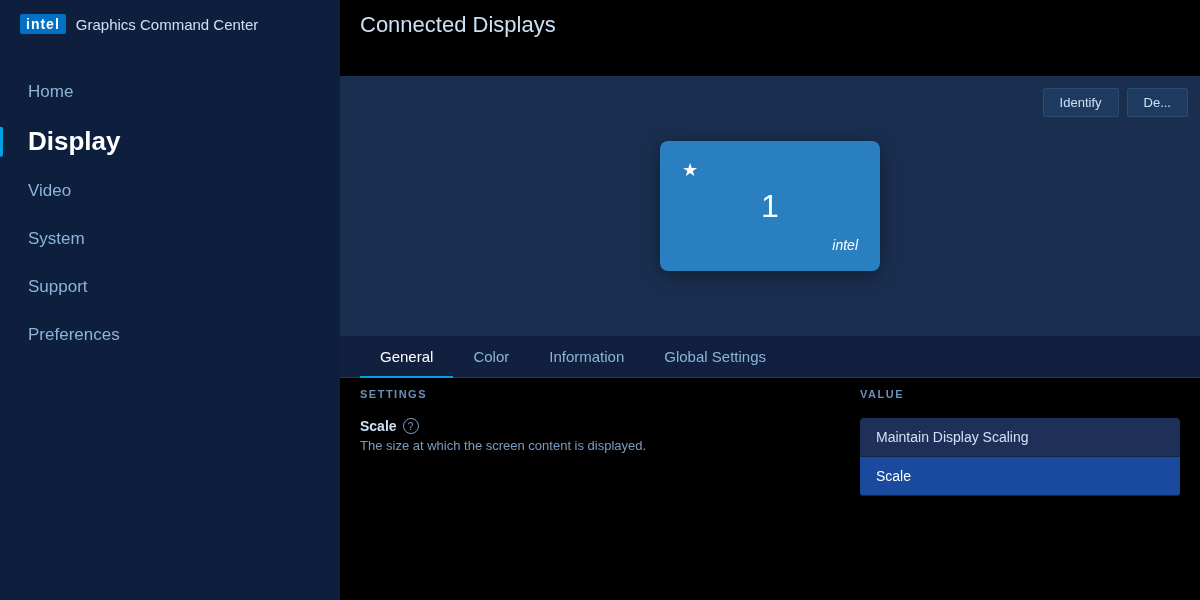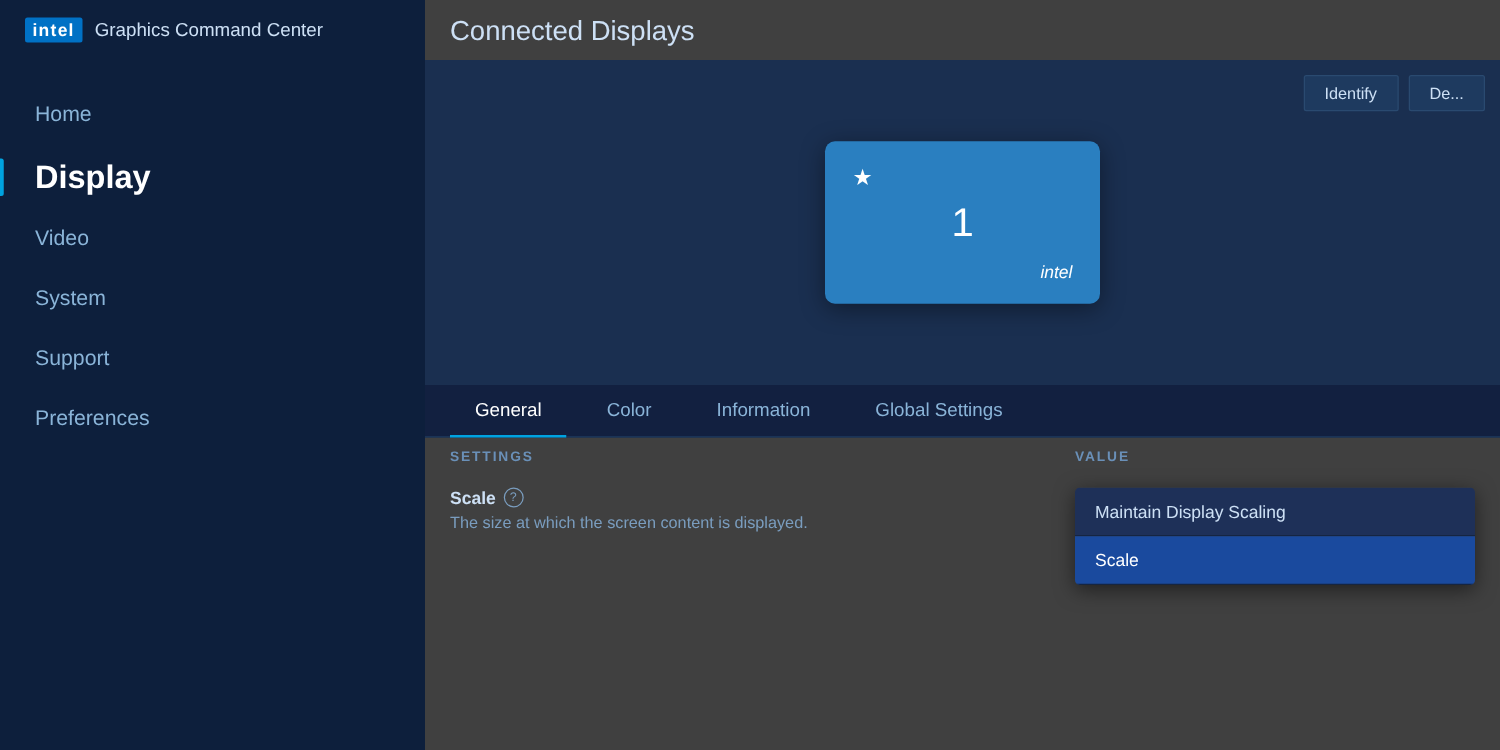--- a/index.html
+++ b/index.html
@@ -85,21 +85,21 @@
       transform: translateY(-50%);
       width: 3px;
       height: 60%;
       background: #00a3e0;
       border-radius: 0 2px 2px 0;
     }
 
     
     .main {
       flex: 1;
-      background: #404040;
+      background: #000000;
       display: flex;
       flex-direction: column;
       height: 600px;
       overflow: hidden;
     }
 
     .page-title {
       color: #cde0f5;
       font-size: 22px;
       font-weight: 400;
@@ -107,20 +107,21 @@
     }
 
     .display-preview-area {
       background: #1a2f50;
       position: relative;
       height: 260px;
       min-height: 260px;
       display: flex;
       align-items: center;
       justify-content: center;
+      margin-top: 28px;
     }
 
     .display-actions {
       position: absolute;
       top: 12px;
       right: 12px;
       display: flex;
       gap: 8px;
     }
 
@@ -177,21 +178,21 @@
       bottom: 8px;
       right: 8px;
       color: white;
       font-size: 14px;
       font-style: italic;
     }
 
     
     .tabs-bar {
       display: flex;
-      gap: 12px;
+      gap: 0;
       padding: 0 20px;
       background: #122040;
       border-bottom: 1px solid #1e3a5f;
     }
 
     .tab {
       padding: 12px 20px;
       color: #8ab4d8;
       font-size: 15px;
       cursor: pointer;

